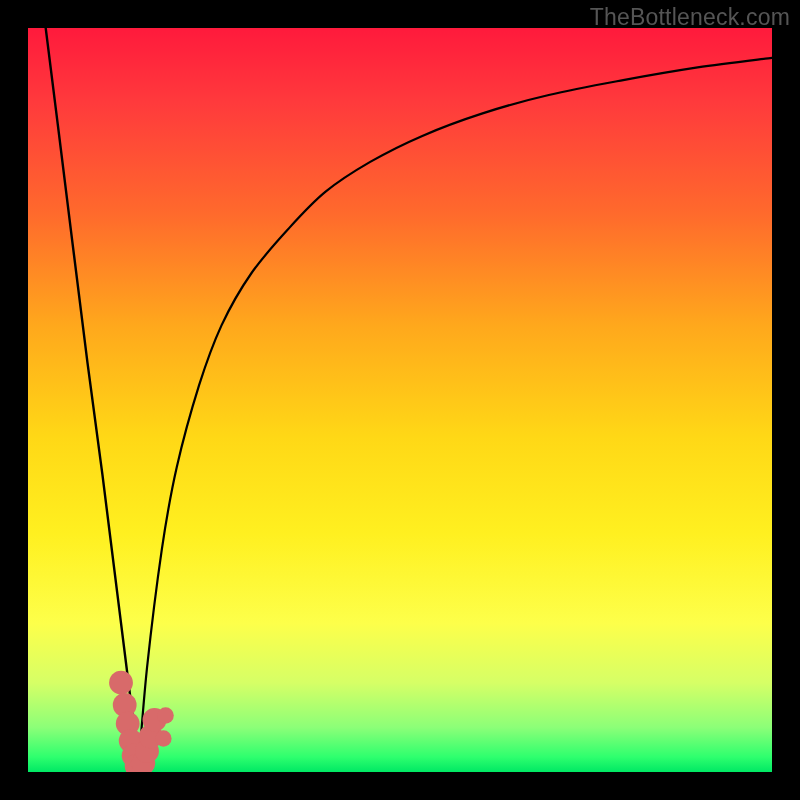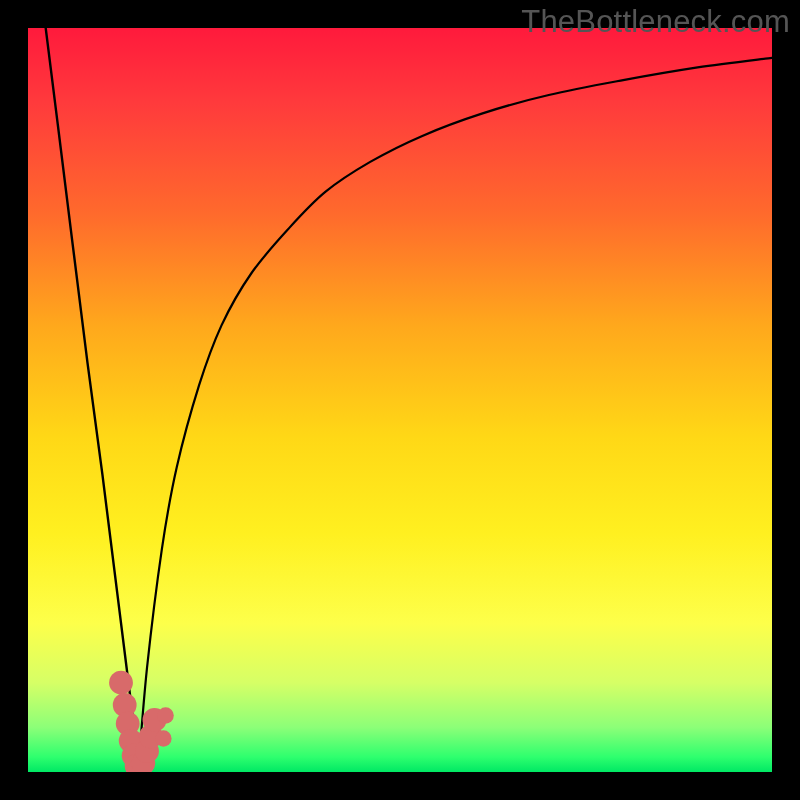--- a/index.html
+++ b/index.html
@@ -36,21 +36,21 @@
       #8cff78 94%,
       #2eff6e 98%,
       #00e864 100%
     );
   }
   .watermark {
     position: absolute;
     top: 4px;
     right: 10px;
     font-family: Arial, Helvetica, sans-serif;
-    font-size: 31px;
+    font-size: 23px;
     color: #555;
     letter-spacing: 0.2px;
   }
   svg {
     position: absolute;
     left: 0;
     top: 0;
   }
 </style>
 </head>

